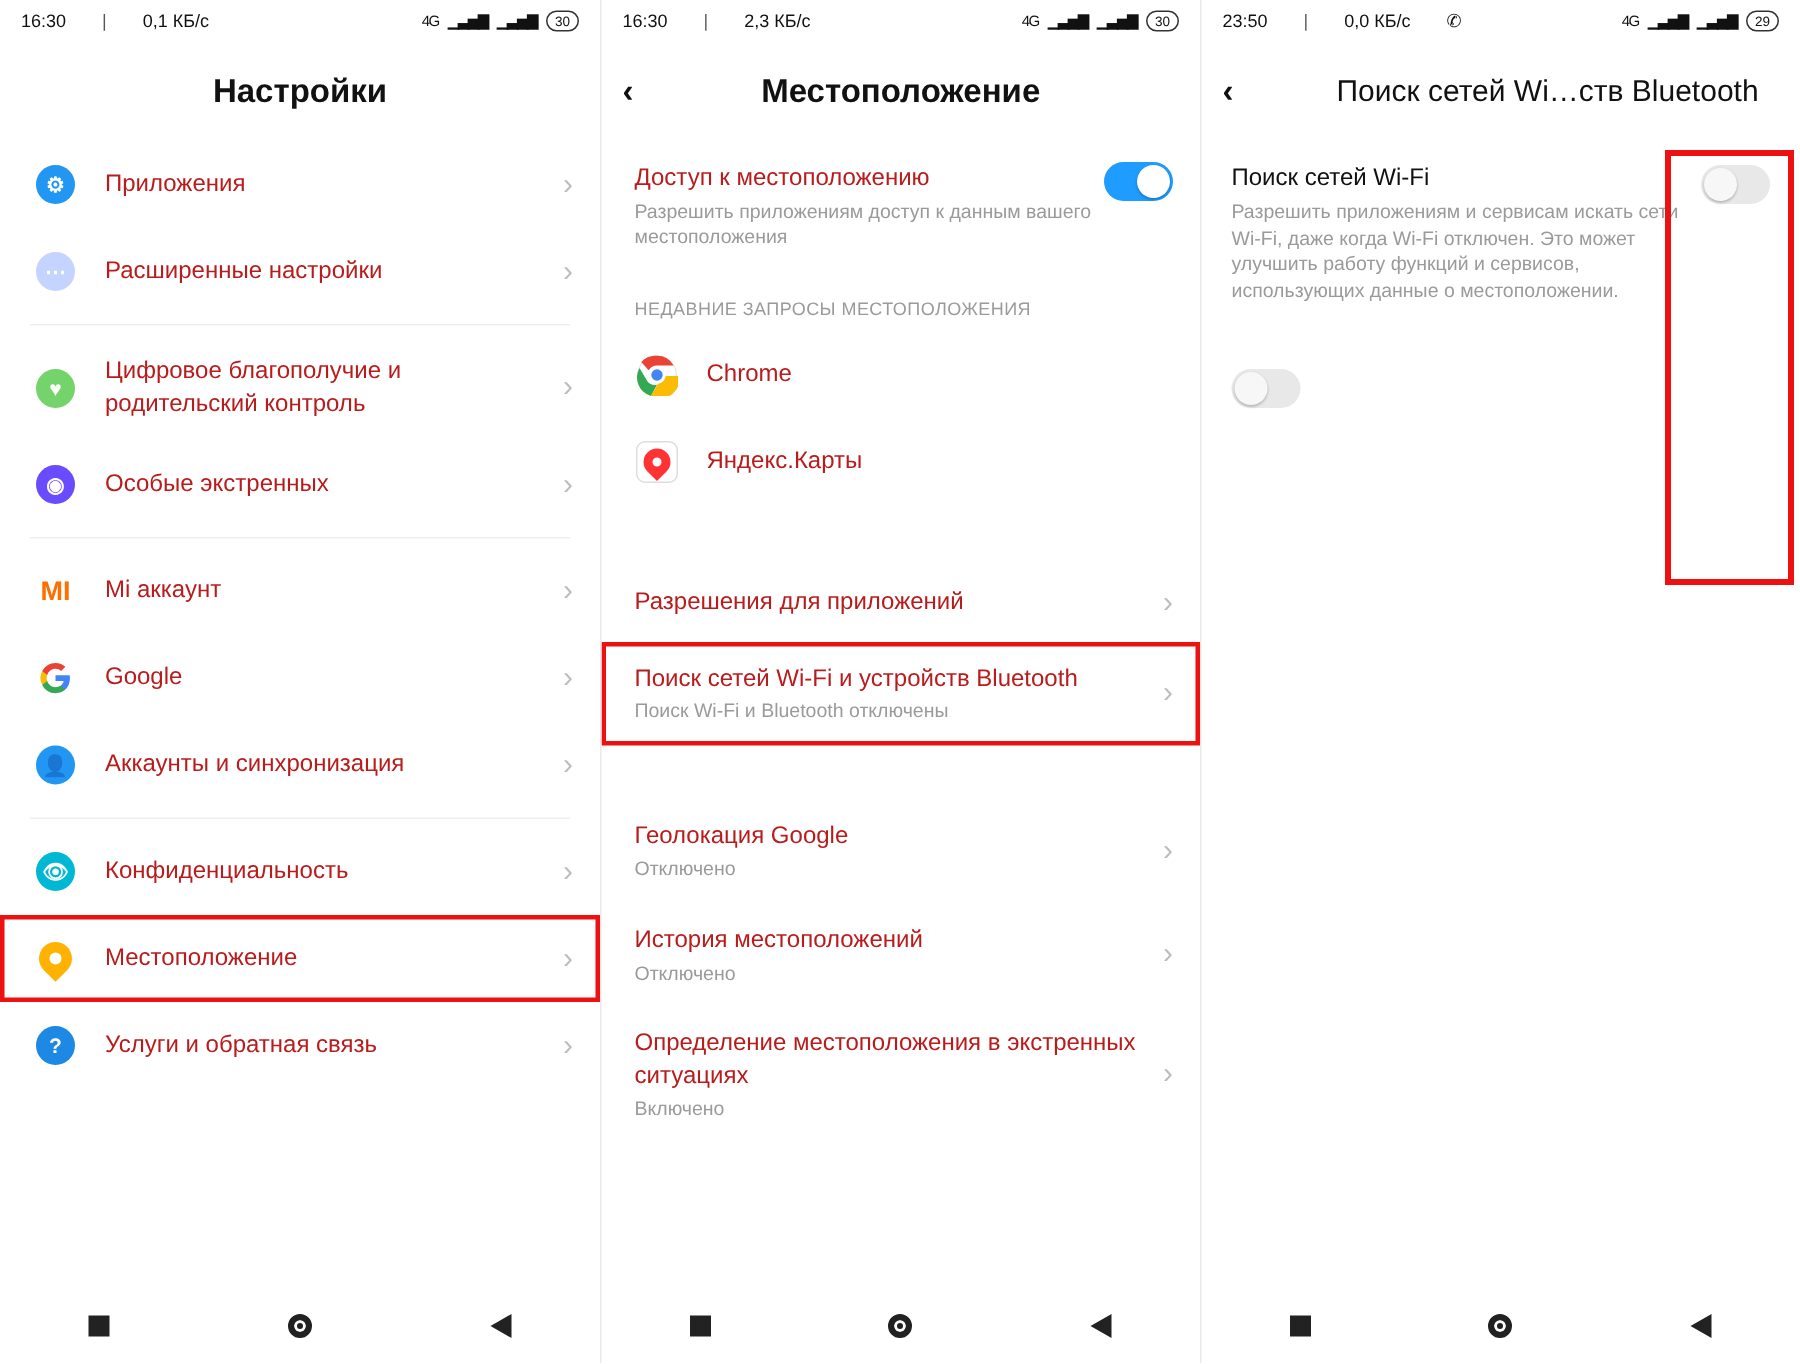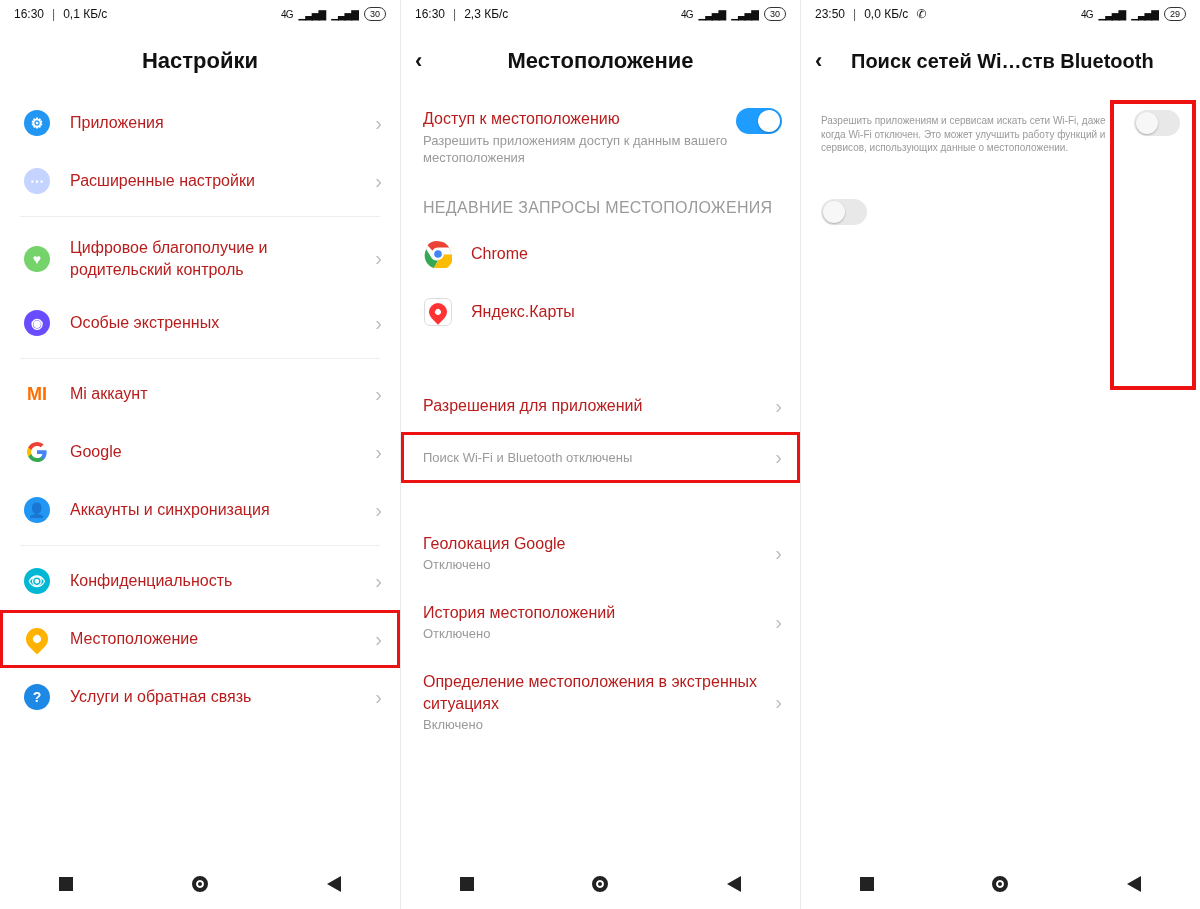--- a/index.html
+++ b/index.html
@@ -21,21 +21,21 @@
   .phone + .phone { border-left: 1px solid #eaeaea; }
   .statusbar {
     height: 28px;
     display: flex;
     align-items: center;
     justify-content: space-between;
     padding: 0 14px;
     font-size: 12px;
     color: #111;
   }
-  .statusbar .left { display: flex; gap: 8px; align-items: flex-start; }
+  .statusbar .left { display: flex; gap: 24px; align-items: flex-start; }
   .statusbar .right { display: flex; gap: 6px; align-items: center; }
   .status-txt { font-weight: 500; }
   .status-sep { opacity:.7; }
   .sig-icon { font-size: 10px; letter-spacing: -1px; }
   .battery {
     border: 1px solid #333; border-radius: 7px;
     font-size: 9px; padding: 0 5px; line-height: 12px;
   }
   .header {
     display: flex; align-items: center; justify-content: center;
@@ -55,21 +55,21 @@
   .item .icon-slot {
     width: 30px; height: 30px; display:flex; align-items:center; justify-content:center;
     flex-shrink: 0;
   }
   .item .txt { flex:1; min-width:0; }
   .item .title { font-size: 16px; color:#b91c1c; line-height: 1.35; }
   .item .sub { font-size: 13px; color:#9a9a9a; line-height:1.35; margin-top:2px; }
   .chev { color:#bdbdbd; font-size: 20px; }
   .divider { height:1px; background:#eee; margin: 6px 20px; }
   .section-label {
-    font-size: 16px; color:#9a9a9a; letter-spacing: .3px;
+    font-size: 12px; color:#9a9a9a; letter-spacing: .3px;
     padding: 18px 22px 8px 22px; text-transform: uppercase;
   }
   
   .toggle {
     width: 46px; height: 26px; border-radius: 13px; position: relative; flex-shrink:0;
   }
   .toggle .knob {
     width: 22px; height: 22px; border-radius: 50%; background:#fff;
     position:absolute; top:2px; box-shadow:0 1px 2px rgba(0,0,0,.25);
   }
@@ -93,25 +93,25 @@
   }
   .loc-pin {
     width:22px; height:22px; border-radius:50% 50% 50% 0; transform:rotate(-45deg);
     display:flex; align-items:center; justify-content:center;
   }
   .loc-pin::after { content:""; width:8px;height:8px;border-radius:50%;background:#fff; }
   
   .wide-item { padding: 16px 20px; display:flex; gap:14px; align-items:flex-start;}
   .wide-item .txt { flex:1; }
   .wide-item .title { font-size:16px; color:#111; }
-  .wide-item .sub { font-size:10px; color:#9a9a9a; line-height:1.35; margin-top:4px; }
+  .wide-item .sub { font-size:13px; color:#9a9a9a; line-height:1.35; margin-top:4px; }
   .hi-box-right {
     position:absolute; border:4px solid #e11; pointer-events:none;
   }
-  .p3-header .title-text { font-size:20px; font-weight:700; white-space:nowrap; overflow:hidden; text-overflow:ellipsis; max-width: 320px;}
+  .p3-header .title-text { font-size:20px; font-weight:400; white-space:nowrap; overflow:hidden; text-overflow:ellipsis; max-width: 320px; margin-left: 40px;}
 </style>
 </head>
 <body>
 
 <div class="phone">
   <div class="statusbar">
     <div class="left">
       <span class="status-txt">16:30</span>
       <span class="status-sep">|</span>
       <span class="status-txt">0,1 КБ/с</span>
@@ -307,20 +307,21 @@
     <div style="height:40px"></div>
 
     <div class="item">
       <div class="txt">
           <div class="title">Разрешения для приложений</div>
         </div>
       <div class="chev">›</div>
     </div>
     <div class="item highlight">
       <div class="txt">
+        <div class="title">Поиск сетей Wi-Fi и устройств Bluetooth</div>
         <div class="sub">Поиск Wi-Fi и Bluetooth отключены</div>
       </div>
       <div class="chev">›</div>
     </div>
 
     <div style="height:36px"></div>
 
     <div class="item">
       <div class="txt">
         <div class="title">Геолокация Google</div>
@@ -368,20 +369,21 @@
   </div>
 
   <div class="header p3-header" style="justify-content:flex-start;padding-left:50px;">
     <span class="back">‹</span>
     <span class="title-text">Поиск сетей Wi…ств Bluetooth</span>
   </div>
 
   <div class="content" style="position:relative;">
     <div class="wide-item">
       <div class="txt">
+        <div class="title">Поиск сетей Wi-Fi</div>
         <div class="sub">Разрешить приложениям и сервисам искать сети Wi-Fi, даже когда Wi-Fi отключен. Это может улучшить работу функций и сервисов, использующих данные о местоположении.</div>
       </div>
       <div class="toggle off">
           <div class="knob"></div>
         </div>
     </div>
 
     <div class="wide-item" style="margin-top:12px;">
       <div class="toggle off">
           <div class="knob"></div>

